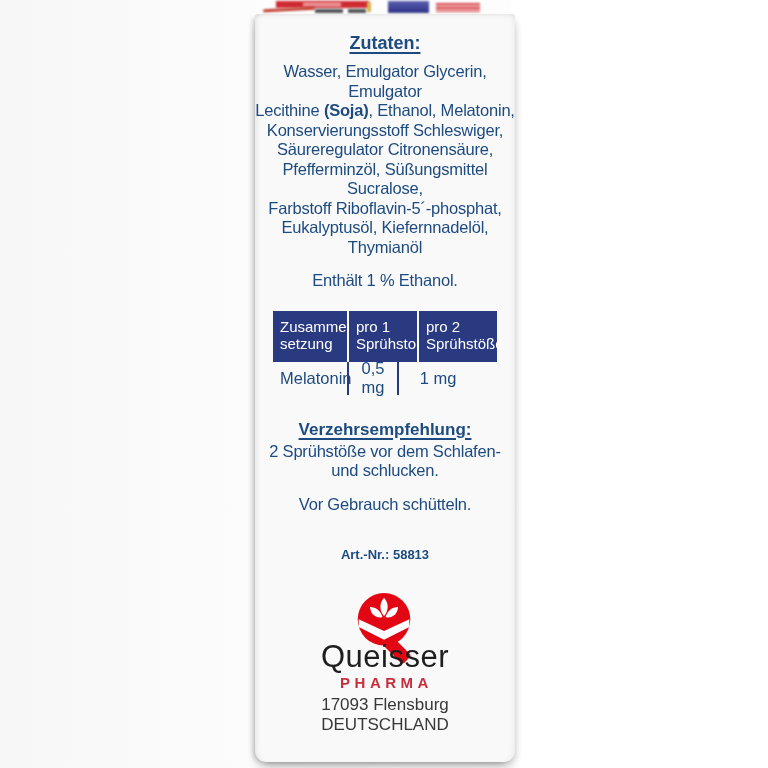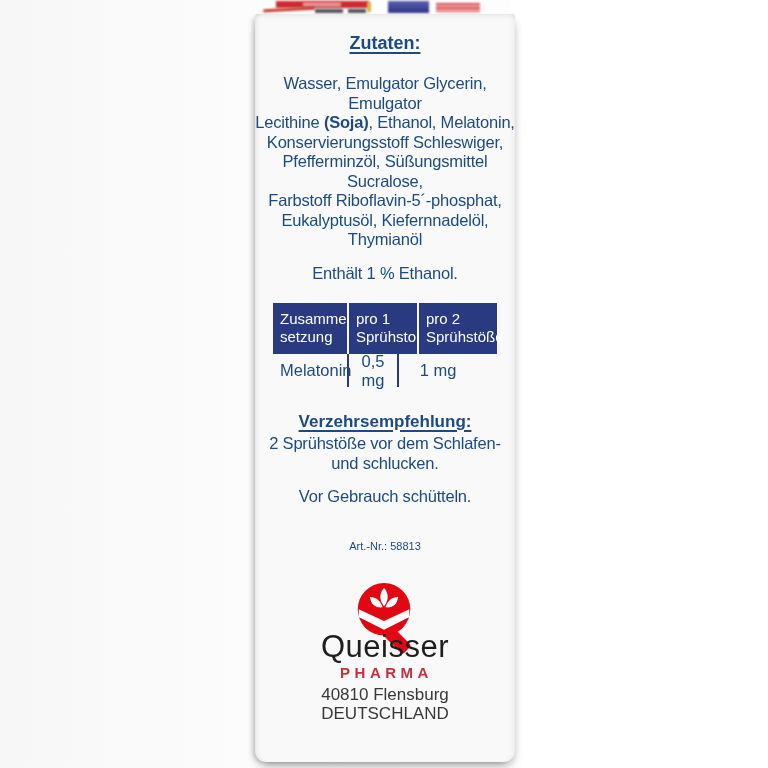--- a/index.html
+++ b/index.html
@@ -26,41 +26,41 @@
                    4px 3px 6px -3px rgba(0,0,0,.10),
                    0 8px 12px -4px rgba(0,0,0,.30),
                    inset 0 5px 6px -5px rgba(0,0,0,.12),
                    inset 5px 0 8px -7px rgba(0,0,0,.20),
                    inset -5px 0 8px -7px rgba(0,0,0,.14);
        text-align:center;box-sizing:border-box;}
   .body-text{font-size:16.5px;line-height:19.5px;letter-spacing:-0.2px;color:#1d4b80;}
   .sec-heading{font-size:18px;font-weight:bold;color:#1d4b80;
                text-decoration:underline;text-underline-offset:3px;text-decoration-thickness:2px;}
   .heading-sm{font-size:17px;}
-  .ing-lines{margin-top:20px;}
+  .ing-lines{margin-top:8px;}
   .ethanol{margin-top:14px;}
   
   .ctable{width:224px;margin:20px auto 0;}
   .trow{display:flex;}
   .th{background:#2a3a80;color:#ffffff;font-size:15px;line-height:17.5px;height:51px;
       box-sizing:border-box;padding:7px 5px 0 7px;white-space:pre-line;text-align:left;}
   .th.c1{text-align:left;width:74px;}
   .th.c2{width:68px;}
   .th.c3{width:78px;}
   .tgap{width:2px;background:transparent;}
   .td{font-size:16.5px;color:#1d4b80;height:33px;display:flex;align-items:center;justify-content:center;box-sizing:border-box;}
   .td.c1{width:74px;justify-content:flex-start;padding-left:7px;}
   .td.c2{width:48px;}
   .td.c3{width:78px;}
   .tdiv{width:2px;height:33px;background:#2a3a80;}
   
   .dosage-head{margin-top:25px;text-align:center;}
   .dosage-lines{margin-top:2px;}
   .shake{margin-top:14px;}
-  .artnr{margin-top:33px;font-size:11px;font-weight:400;color:#1d4b80;}
+  .artnr{margin-top:33px;font-size:13px;font-weight:700;color:#1d4b80;}
   .logo-svg{display:block;margin:28px auto -30px;}
   .qname{font-size:31px;line-height:34px;font-weight:500;letter-spacing:.5px;color:#1e1e1e;}
   .qpharma{font-size:15px;line-height:18px;font-weight:bold;letter-spacing:4.5px;color:#c5303e;margin-left:3px;}
   .address{margin-top:3px;font-size:17px;line-height:19.5px;color:#383838;}
 </style>
 </head>
 <body>
 
 <div class="scene">
 
@@ -76,20 +76,21 @@
   </div>
 
   <div class="box">
 
     <div class="sec-heading" style="margin-top:19px;">Zutaten:</div>
 
     <div class="body-text ing-lines">
       <div>Wasser, Emulgator Glycerin, Emulgator</div>
       <div><span>Lecithine </span><b>(Soja)</b><span>, Ethanol, Melatonin,</span></div>
       <div>Konservierungsstoff Schleswiger,</div>
+      <div>Säureregulator Citronensäure,</div>
       <div>Pfefferminzöl, Süßungsmittel Sucralose,</div>
       <div>Farbstoff Riboflavin-5´-phosphat,</div>
       <div>Eukalyptusöl, Kiefernnadelöl,</div>
       <div>Thymianöl</div>
     </div>
 
     <div class="body-text ethanol">Enthält 1 % Ethanol.</div>
 
     <div class="ctable">
       <div class="trow">
@@ -127,19 +128,19 @@
       <path d="M37 7 C41.5 12 42.5 19 37 26 C31.5 19 32.5 12 37 7 Z" fill="#ffffff"></path>
       <path d="M22.5 16.5 C29 16.5 33.5 20.5 35.5 27 C28 28 23.5 24 22.5 16.5 Z" fill="#ffffff"></path>
       <path d="M51.5 16.5 C45 16.5 40.5 20.5 38.5 27 C46 28 50.5 24 51.5 16.5 Z" fill="#ffffff"></path>
       <path d="M11 29 L37 41 L63 29 L63 37 L37 50 L11 37 Z" fill="#ffffff"></path>
     </svg>
 
     <div class="qname">Queisser</div>
     <div class="qpharma">PHARMA</div>
 
     <div class="address">
-      <div>40810 Flensburg</div>
+      <div>17093 Flensburg</div>
       <div>DEUTSCHLAND</div>
 
     </div>
 
   </div>
 </div>
 
 </body></html>

